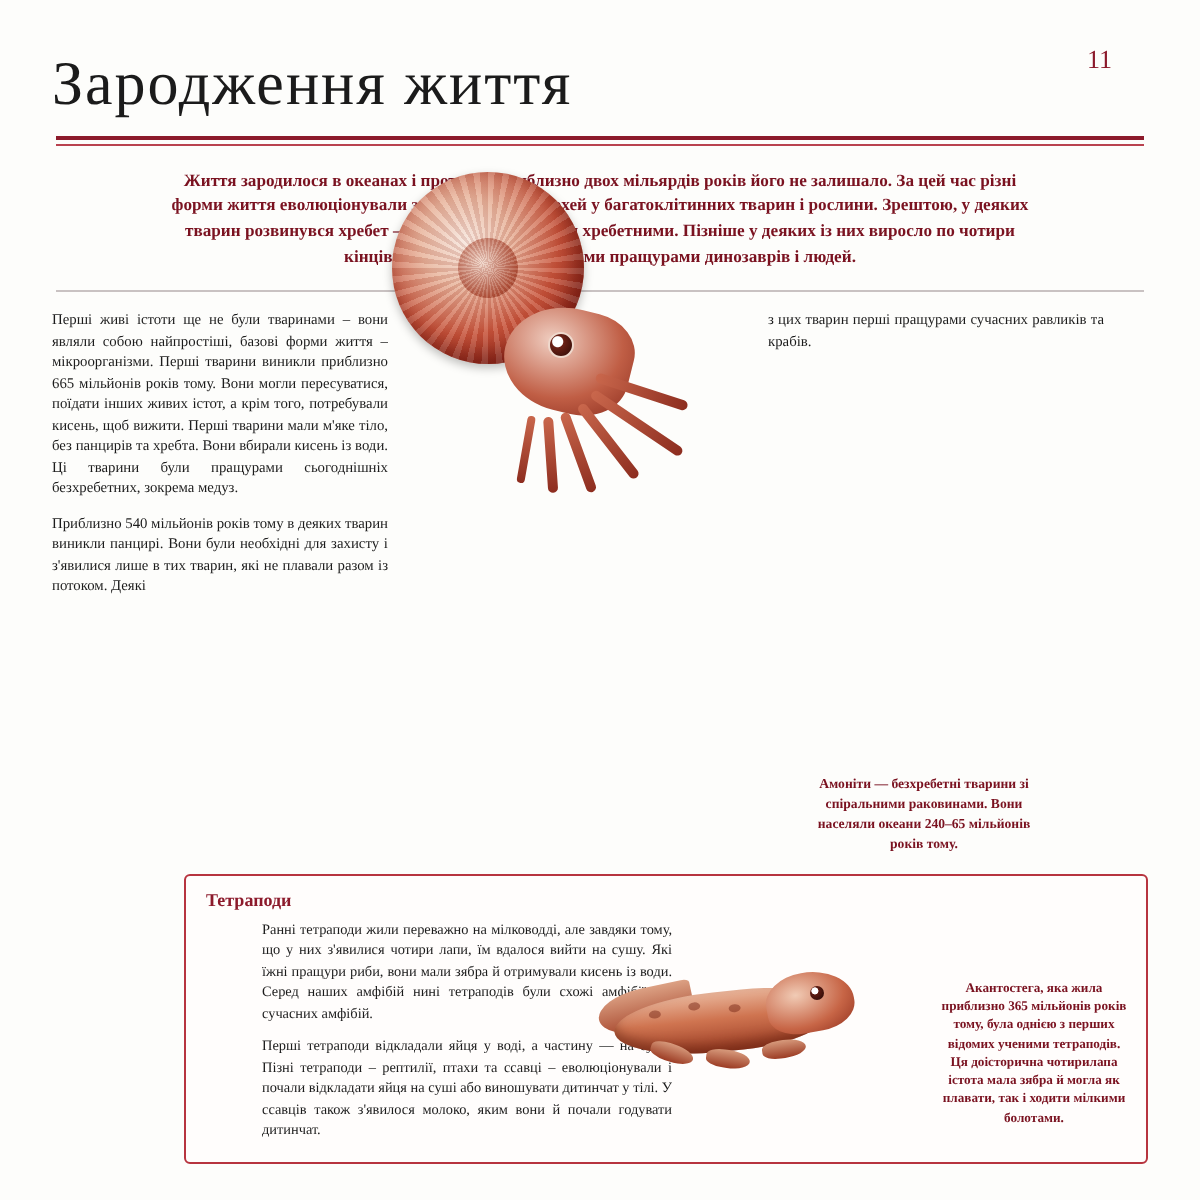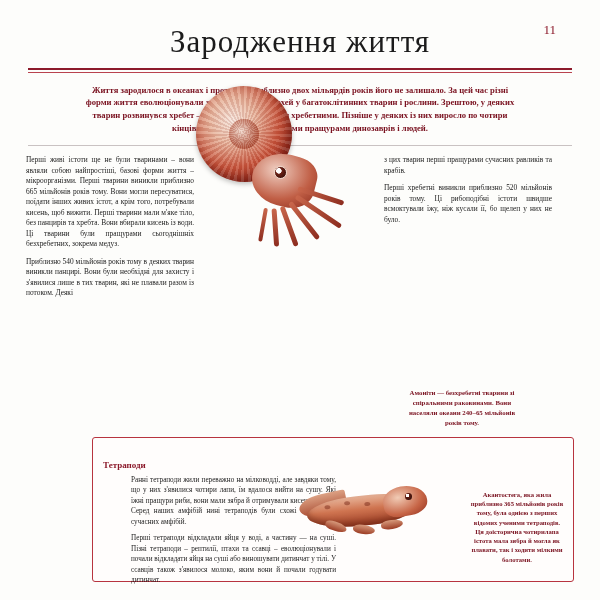--- a/index.html
+++ b/index.html
@@ -25,21 +25,21 @@
   .page-number {
     position: absolute;
     top: 22px;
     right: 44px;
     font-size: 13px;
     color: #8c1a2b;
     font-family: "Liberation Serif", serif;
   }
   
   .title-block {
-    text-align: center;
+    text-align: left;
     margin-top: 8px;
   }
   .title {
     font-size: 31px;
     letter-spacing: 1px;
     color: #1b1b1b;
     font-family: "Liberation Serif", serif;
     font-weight: normal;
     margin: 0;
     line-height: 1.05;
@@ -181,21 +181,21 @@
   .panel {
     position: absolute;
     left: 92px;
     right: 26px;
     bottom: 18px;
     height: 145px;
     border: 1px solid #b7343f;
     border-radius: 3px;
     background: #fffdfc;
     box-sizing: border-box;
-    padding: 22px 9px 7px 10px;
+    padding: 7px 9px 7px 10px;
   }
   .panel-title {
     font-size: 9px;
     font-weight: bold;
     color: #8c1a2b;
     margin: 0 0 5px 0;
     font-family: "Liberation Serif", serif;
   }
   .panel-text {
     width: 205px;
@@ -297,21 +297,20 @@
   <div class="intro-rule"></div>
 
   <div class="columns">
     <div class="col left">
       <p>Перші живі істоти ще не були тваринами – вони являли собою найпростіші, базові форми життя – мікроорганізми. Перші тварини виникли приблизно 665 мільйонів років тому. Вони могли пересуватися, поїдати інших живих істот, а крім того, потребували кисень, щоб вижити. Перші тварини мали м'яке тіло, без панцирів та хребта. Вони вбирали кисень із води. Ці тварини були пращурами сьогоднішніх безхребетних, зокрема медуз.</p>
       <p>Приблизно 540 мільйонів років тому в деяких тварин виникли панцирі. Вони були необхідні для захисту і з'явилися лише в тих тварин, які не плавали разом із потоком. Деякі</p>
     </div>
     <div class="col middle"></div>
     <div class="col right">
       <p>з цих тварин перші пращурами сучасних равликів та крабів.</p>
-      <p>Перші хребетні виникли приблизно 520 мільйонів років тому. Ці рибоподібні істоти швидше всмоктували їжу, ніж кусали її, бо щелеп у них не було.</p>
     </div>
   </div>
 
   <div class="ammonite-wrap">
     <div class="ammonite-shell">
       <div class="ammonite-core"></div>
     </div>
     <div class="ammonite-body"></div>
     <div class="eye"></div>
     <div class="tentacle" style="left:120px; top:110px; width:48px; height:5px; transform:rotate(18deg);"></div>

